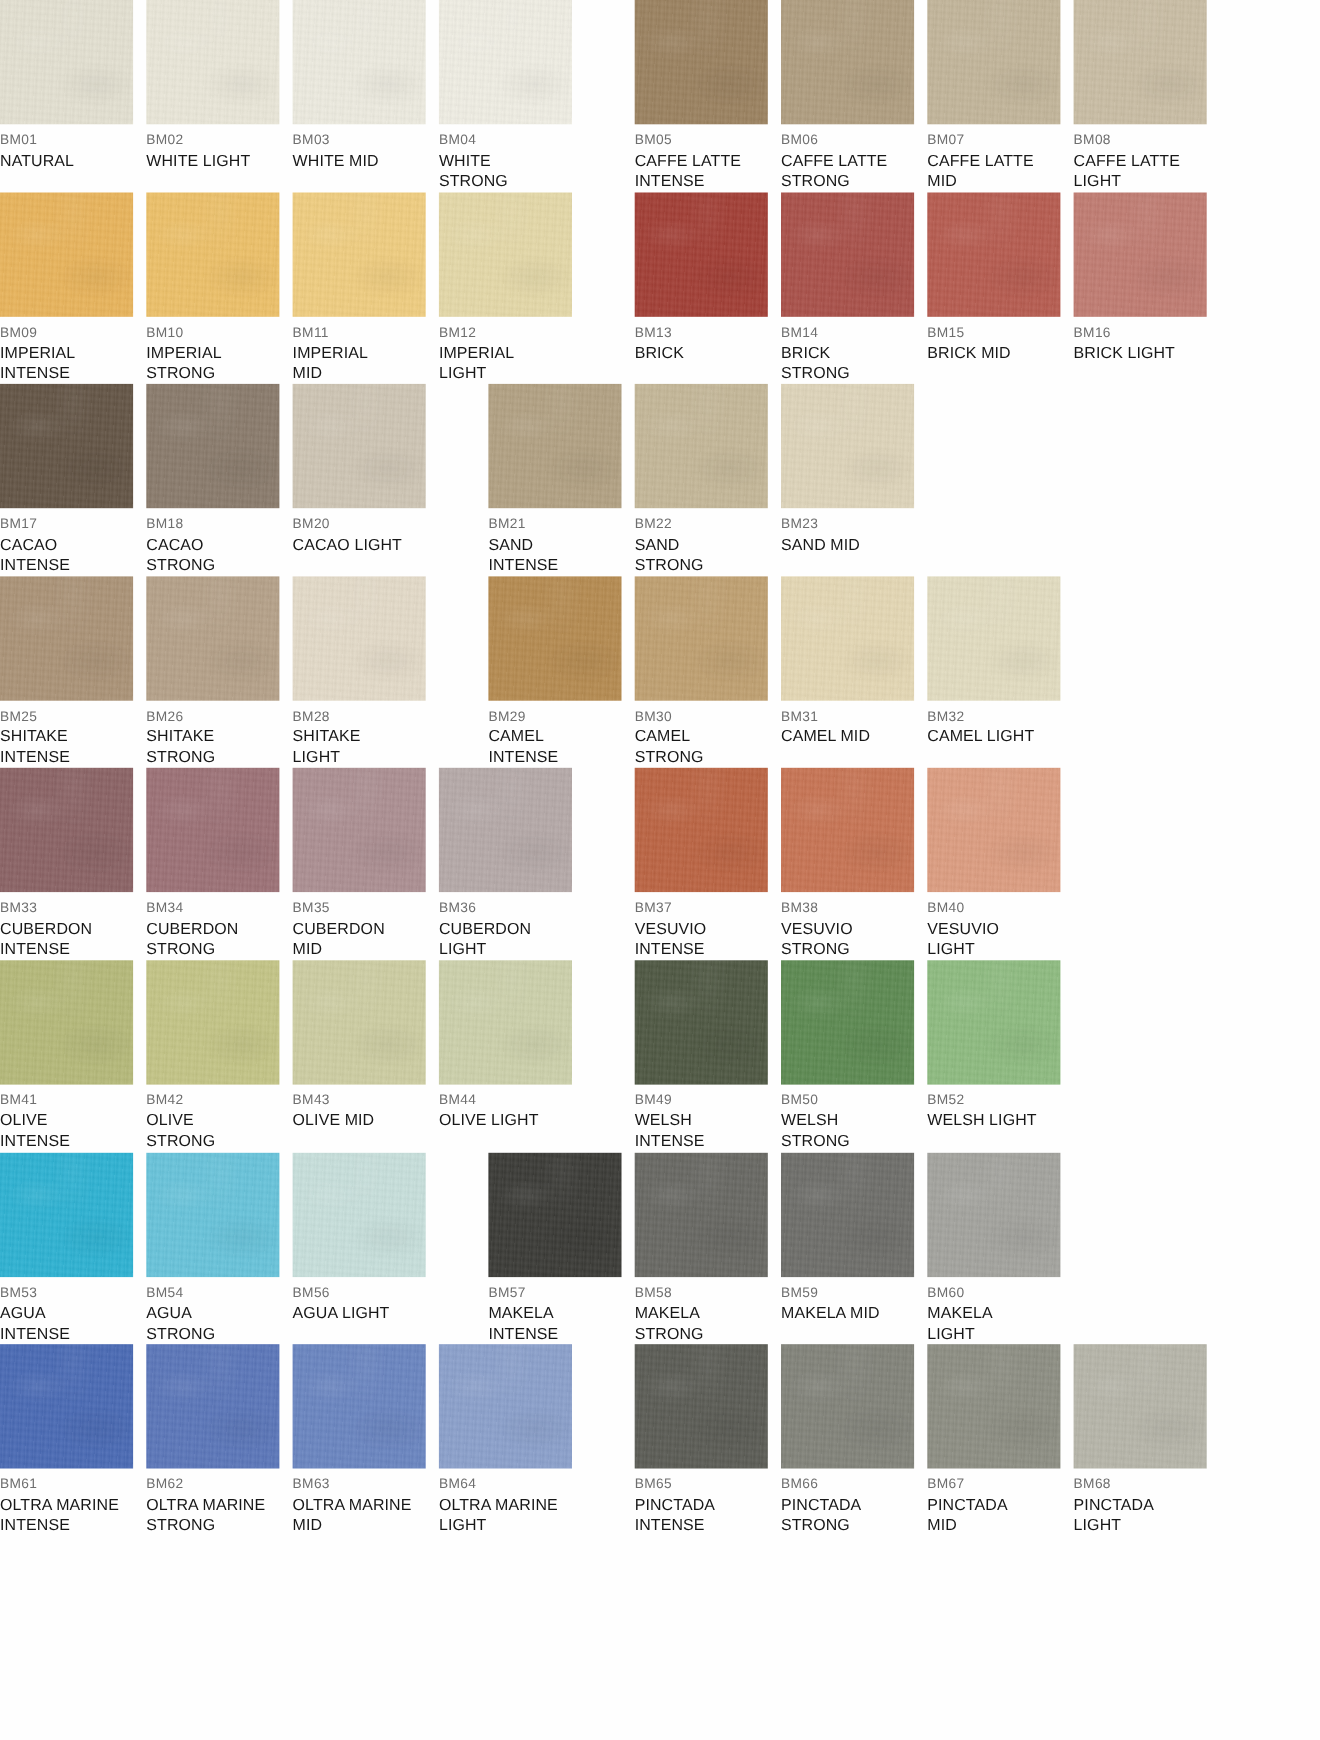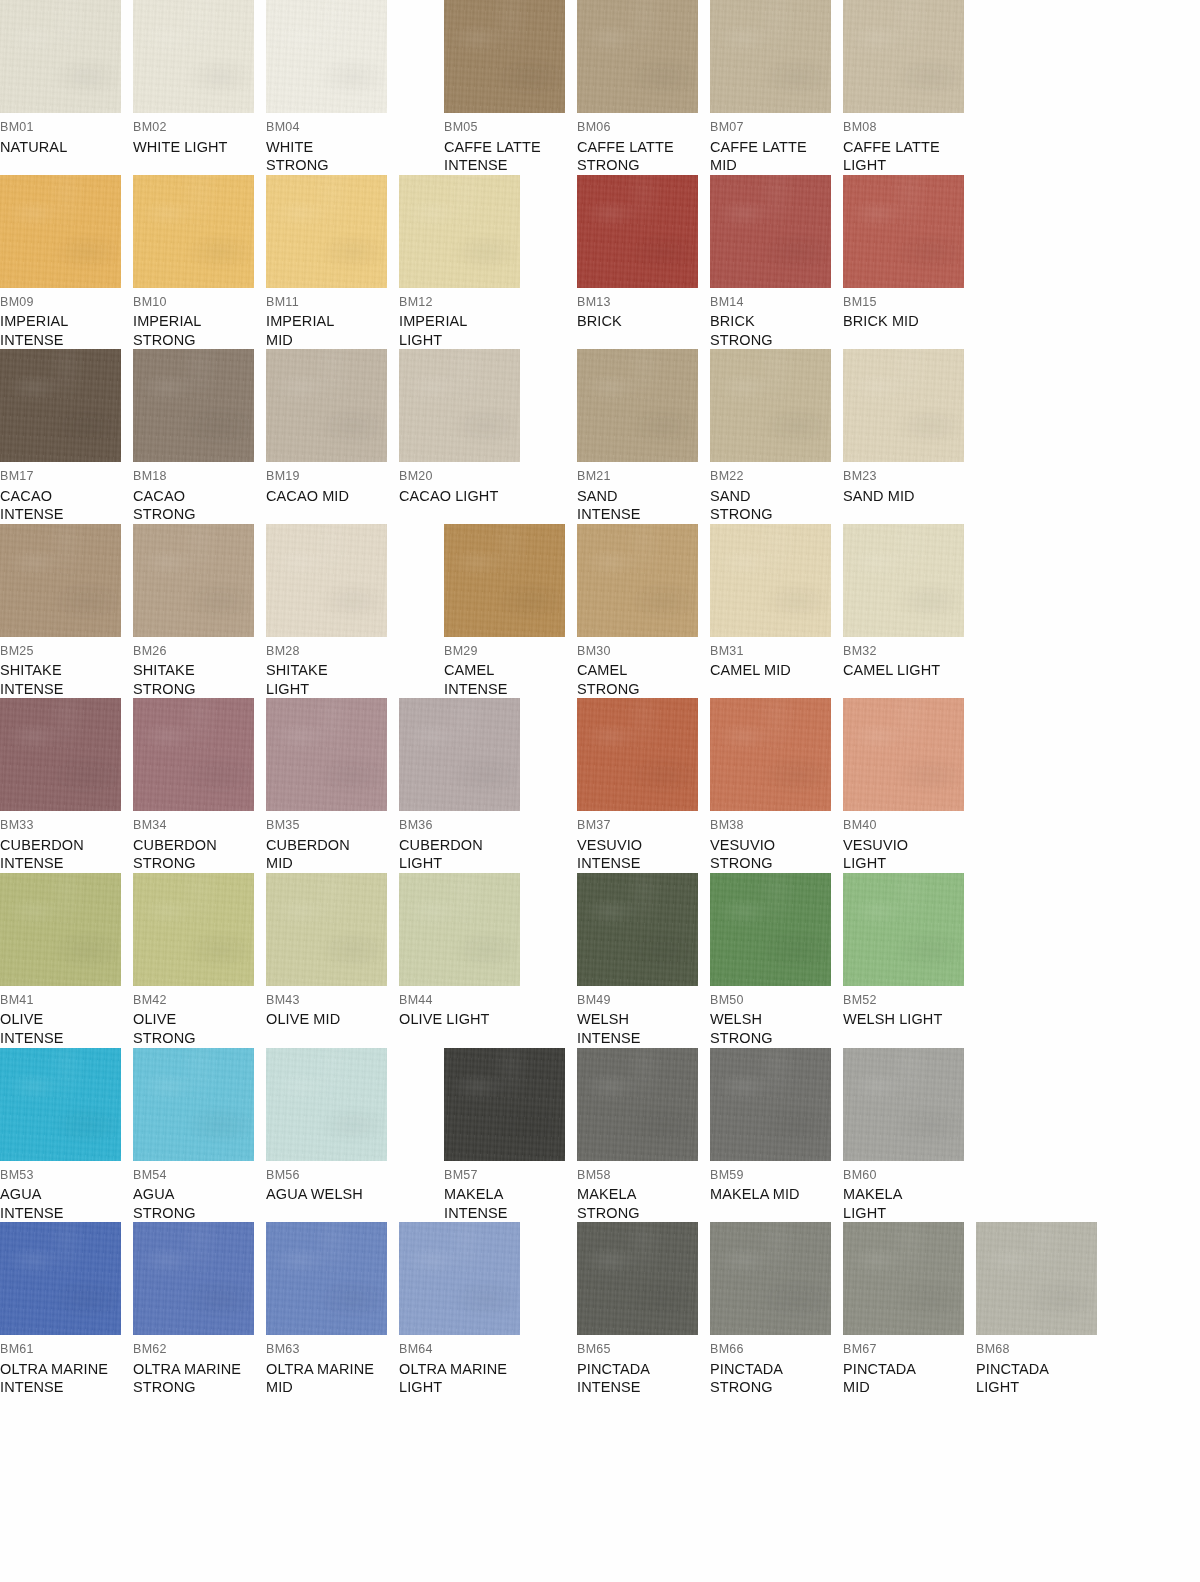--- a/index.html
+++ b/index.html
@@ -99,20 +99,30 @@
           <div class="chip" style="background: rgb(233, 230, 216);">
             <div class="tex"></div>
             <div class="tex2"></div>
           </div>
           <div class="lbl">
             <div class="code">BM02</div>
             <div class="name">WHITE LIGHT</div>
           </div>
         </div>
         <div class="cell">
+          <div class="chip" style="background: rgb(236, 234, 223);">
+            <div class="tex"></div>
+            <div class="tex2"></div>
+          </div>
+          <div class="lbl">
+            <div class="code">BM03</div>
+            <div class="name">WHITE MID</div>
+          </div>
+        </div>
+        <div class="cell">
           <div class="chip" style="background: rgb(239, 237, 227);">
             <div class="tex"></div>
             <div class="tex2"></div>
           </div>
           <div class="lbl">
             <div class="code">BM04</div>
             <div class="name">WHITE
 STRONG</div>
           </div>
         </div>
@@ -238,20 +248,30 @@
         <div class="cell">
           <div class="chip" style="background: rgb(182, 92, 80);">
             <div class="tex"></div>
             <div class="tex2"></div>
           </div>
           <div class="lbl">
             <div class="code">BM15</div>
             <div class="name">BRICK MID</div>
           </div>
         </div>
+        <div class="cell">
+          <div class="chip" style="background: rgb(192, 124, 114);">
+            <div class="tex"></div>
+            <div class="tex2"></div>
+          </div>
+          <div class="lbl">
+            <div class="code">BM16</div>
+            <div class="name">BRICK LIGHT</div>
+          </div>
+        </div>
       </div>
     </div>
     <div class="swatch-row">
       <div class="group">
         <div class="cell">
           <div class="chip" style="background: rgb(100, 85, 70);">
             <div class="tex"></div>
             <div class="tex2"></div>
           </div>
           <div class="lbl">
@@ -262,30 +282,20 @@
         </div>
         <div class="cell">
           <div class="chip" style="background: rgb(138, 123, 108);">
             <div class="tex"></div>
             <div class="tex2"></div>
           </div>
           <div class="lbl">
             <div class="code">BM18</div>
             <div class="name">CACAO
 STRONG</div>
-          </div>
-        </div>
-        <div class="cell">
-          <div class="chip" style="background: rgb(192, 181, 164);">
-            <div class="tex"></div>
-            <div class="tex2"></div>
-          </div>
-          <div class="lbl">
-            <div class="code">BM19</div>
-            <div class="name">CACAO MID</div>
           </div>
         </div>
         <div class="cell">
           <div class="chip" style="background: rgb(206, 197, 180);">
             <div class="tex"></div>
             <div class="tex2"></div>
           </div>
           <div class="lbl">
             <div class="code">BM20</div>
             <div class="name">CACAO LIGHT</div>
@@ -599,21 +609,21 @@
 STRONG</div>
           </div>
         </div>
         <div class="cell">
           <div class="chip" style="background: rgb(199, 223, 219);">
             <div class="tex"></div>
             <div class="tex2"></div>
           </div>
           <div class="lbl">
             <div class="code">BM56</div>
-            <div class="name">AGUA WELSH</div>
+            <div class="name">AGUA LIGHT</div>
           </div>
         </div>
       </div>
       <div class="gap-col"></div>
       <div class="group">
         <div class="cell">
           <div class="chip" style="background: rgb(59, 59, 55);">
             <div class="tex"></div>
             <div class="tex2"></div>
           </div>

